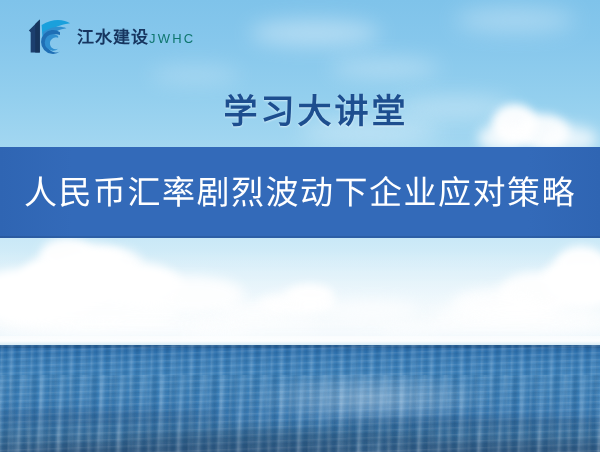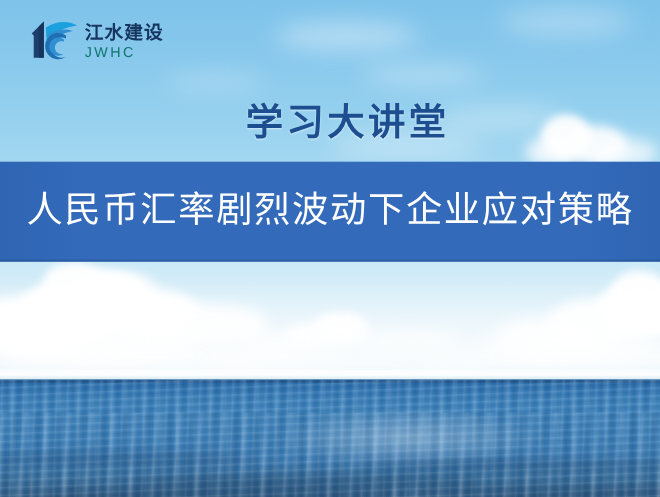--- a/index.html
+++ b/index.html
@@ -234,21 +234,21 @@
     gap: 5px;
   }
   .logo-mark {
     width: 46px;
     height: 44px;
     flex: none;
     display: block;
   }
   .logo-text {
     display: flex;
-    flex-direction: column;
+    flex-direction: row;
     justify-content: flex-end;
     line-height: 1;
     padding-top: 2px;
   }
   .logo-cn {
     font-family: "Liberation Sans", "DejaVu Sans", sans-serif;
     font-size: 17px;
     font-weight: 700;
     color: #16355f;
     letter-spacing: 1px;
@@ -291,21 +291,21 @@
       #2f65b3 0%,
       #336ab9 12%,
       #336ab9 88%,
       #2f65b3 100%);
     box-shadow: inset 0 -2px 0 rgba(0,0,0,0.10);
     display: flex;
     align-items: center;
     justify-content: center;
   }
   .banner-title {
-    font-family: Liberation Serif, serif;
+    font-family: Liberation Sans, sans-serif;
     font-size: 33px;
     font-weight: 400;
     color: #ffffff;
     letter-spacing: 1.5px;
     white-space: nowrap;
     line-height: 1;
   }
 </style>
 </head>
 <body>

